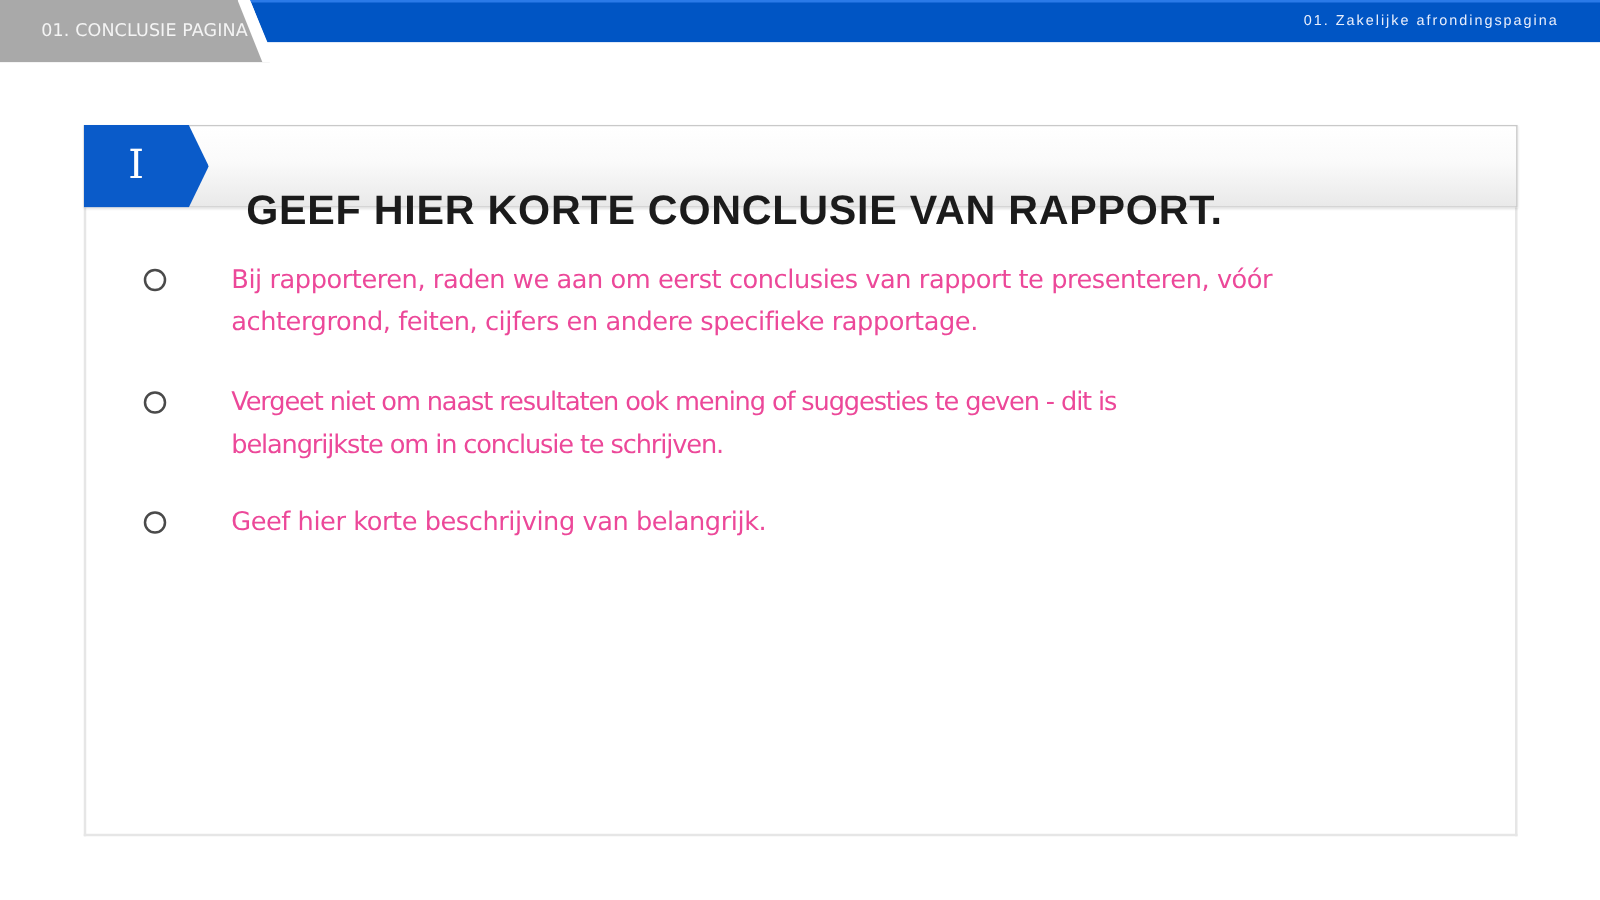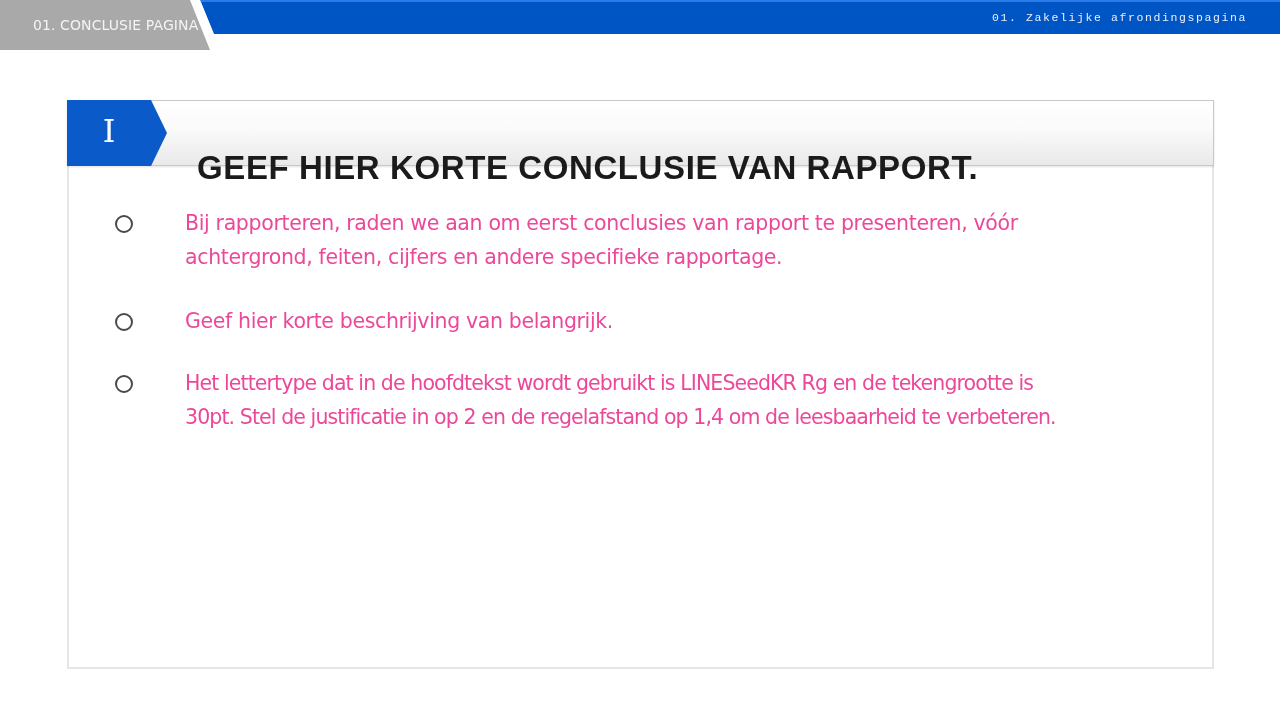--- a/index.html
+++ b/index.html
@@ -32,21 +32,21 @@
     .top-grey-label {
       position: absolute; left: 33px; top: 17px;
       font-family: "DejaVu Sans", sans-serif;
       font-size: 14px; color: #f4f4f4;
       letter-spacing: 0.1px;
       white-space: nowrap;
       width: 178px; overflow: hidden;
     }
     .top-right-label {
       position: absolute; right: 33px; top: 11px;
-      font-family: Liberation Mono, monospace;
+      font-family: Liberation Sans, sans-serif;
       font-size: 11.5px; color: #e8eefc;
       letter-spacing: 1.6px;
       white-space: nowrap;
       text-align: right;
     }
 
     
     .card {
       position: absolute; left: 67px; top: 100px; width: 1147px; height: 569px;
       box-sizing: border-box;
@@ -131,24 +131,24 @@
   <div class="header-badge"></div>
   <div class="header-badge-numeral">I</div>
   <div class="header-title">GEEF HIER KORTE CONCLUSIE VAN RAPPORT.</div>
 
   <ul class="bullets">
     <li class="bullet b1">
       <span class="bullet-circle"></span>
       <div class="bullet-text">Bij rapporteren, raden we aan om eerst conclusies van rapport te presenteren, vóór
 achtergrond, feiten, cijfers en andere specifieke rapportage.</div>
     </li>
+    <li class="bullet b3 condensed">
+      <span class="bullet-circle"></span>
+      <div class="bullet-text">Vergeet niet om naast resultaten ook mening of suggesties te geven - dit is
+belangrijkste om in conclusie te schrijven.</div>
+    </li>
     <li class="bullet b4">
       <span class="bullet-circle"></span>
       <div class="bullet-text">Geef hier korte beschrijving van belangrijk.</div>
-    </li>
-    <li class="bullet b5 condensed">
-      <span class="bullet-circle"></span>
-      <div class="bullet-text">Het lettertype dat in de hoofdtekst wordt gebruikt is LINESeedKR Rg en de tekengrootte is
-30pt. Stel de justificatie in op 2 en de regelafstand op 1,4 om de leesbaarheid te verbeteren.</div>
     </li>
   </ul>
 
 </div>
 
 </body></html>

